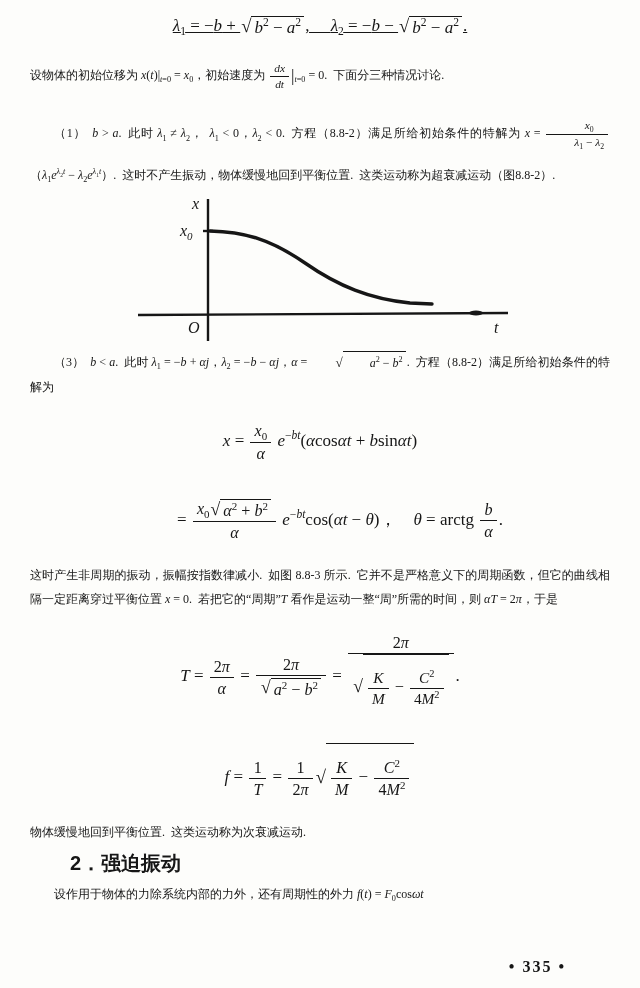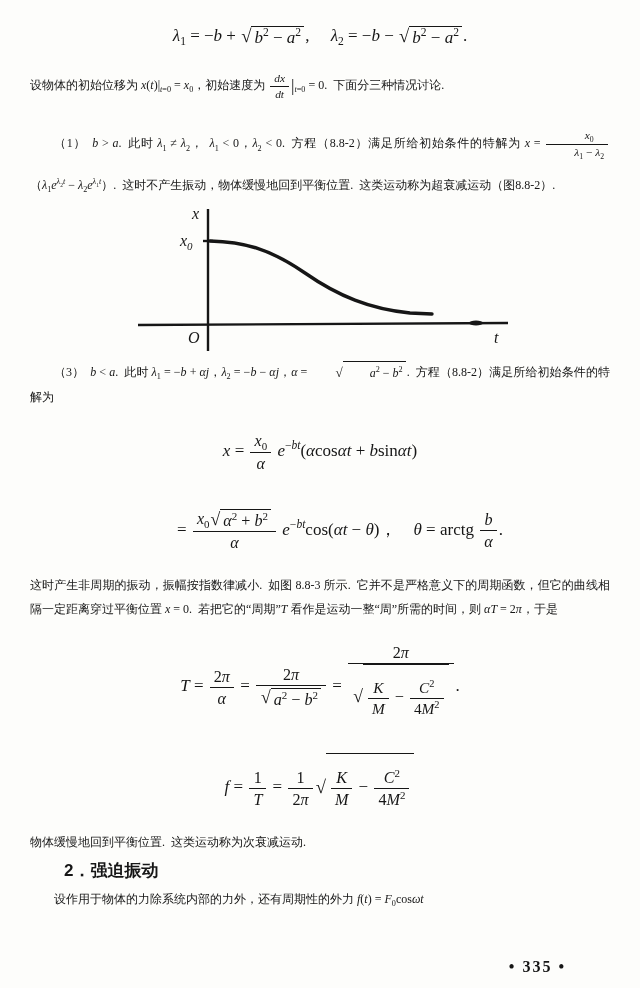--- a/index.html
+++ b/index.html
@@ -20,21 +20,21 @@
     line-height:1.95;
     text-align:justify;
     text-indent:2em;
   }
   .noindent{text-indent:0;}
   .eq{
     text-align:center;
     font-size:17px;
     margin:8px 0;
   }
-  .eq-top{margin:10px 0 10px 0;}
+  .eq-top{margin:0 0 10px 0;text-decoration:underline;}
   .eq-x2{padding-left:40px;}
   i{font-style:italic;}
   .upright{font-style:normal;}
   sub,sup{font-size:68%;line-height:1;}
   .frac{
     display:inline-flex;flex-direction:column;
     vertical-align:middle;text-align:center;
     margin:13px 2px;line-height:1.3;font-size:0.95em;
   }
   .fnum{border-bottom:1.4px solid #161616;padding:0 4px;}
@@ -44,21 +44,21 @@
   .vinc{border-top:1.4px solid #161616;padding:0 3px;}
   .tallbar{font-size:1.45em;vertical-align:middle;line-height:0.8;font-style:normal;}
   .figure-block{
     width:420px;margin:6px auto 4px auto;text-align:center;
   }
   .figure-block svg{display:block;margin:0 auto;}
   .fig-caption{
     font-size:16px;margin-top:2px;letter-spacing:1px;
   }
   .heading{
-    margin:0;font-size:17px;font-weight:700;
+    margin:0;font-size:20px;font-weight:700;
     line-height:1.95;text-indent:2em;
     font-family:"Liberation Sans","DejaVu Sans",sans-serif;
   }
   .pageno{
     position:absolute;right:74px;bottom:12px;
     font-size:16px;font-weight:700;letter-spacing:2px;
   }
   .svg-label{font-family:"Liberation Serif","DejaVu Serif",serif;font-style:italic;font-size:16px;fill:#161616;}
   .svg-sub{font-size:11px;}
 </style>

